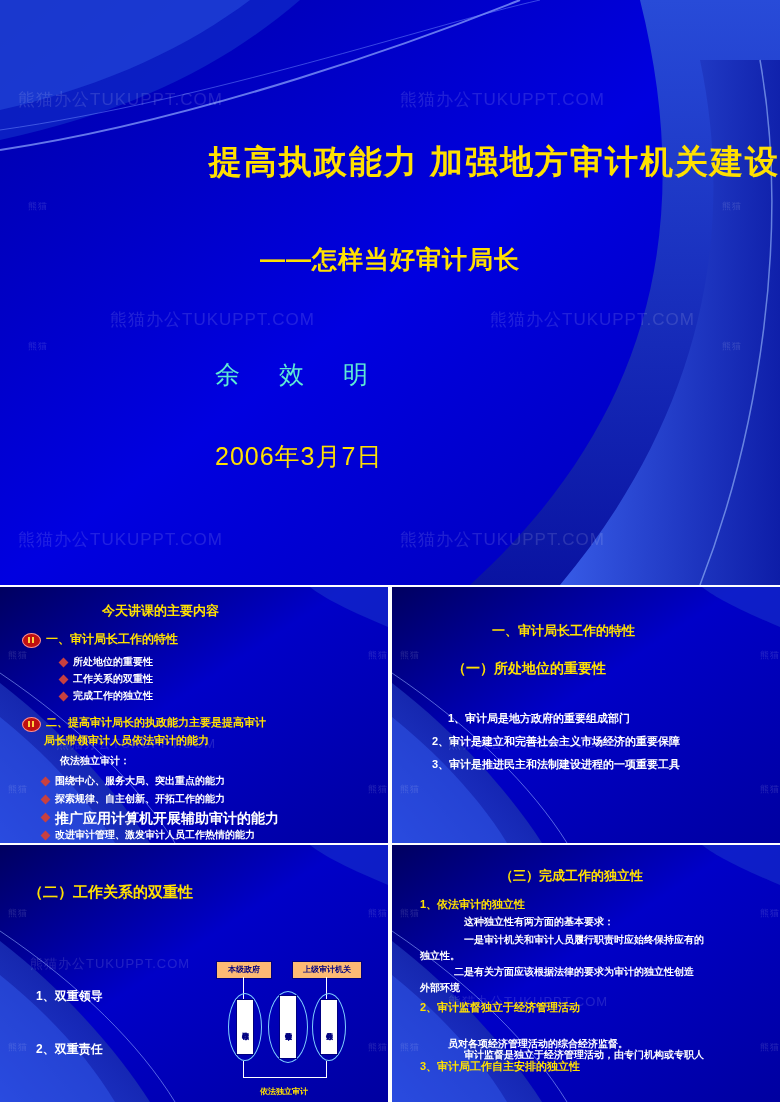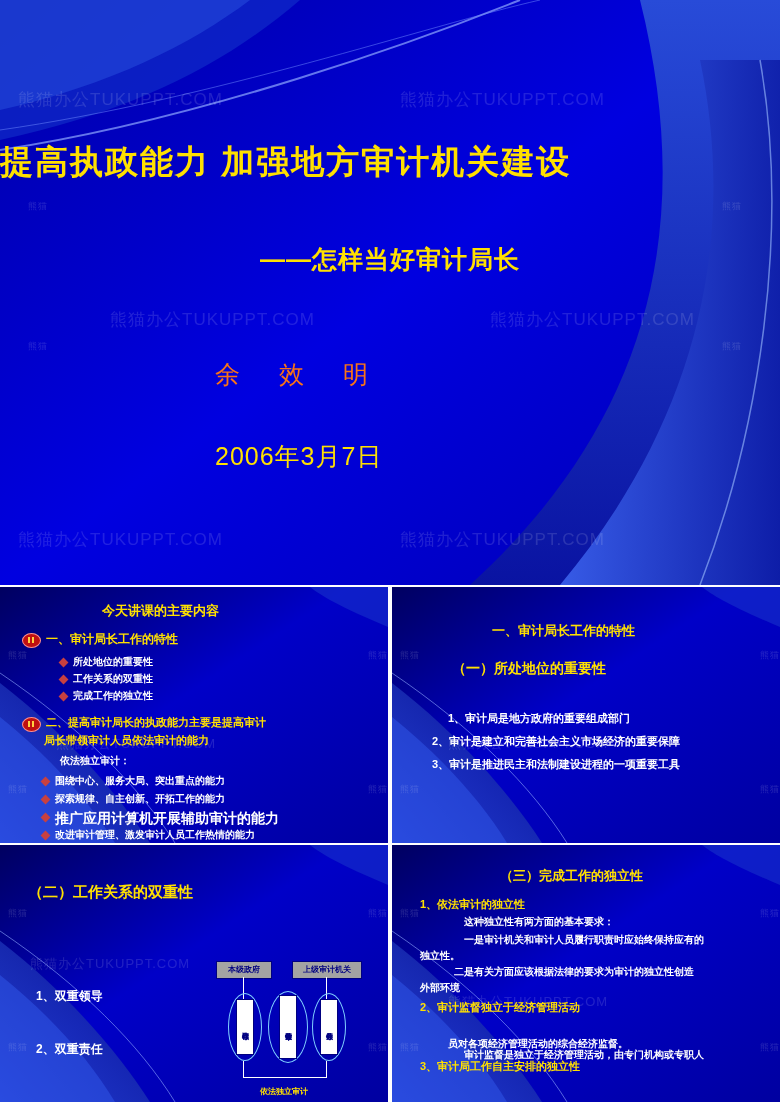--- a/index.html
+++ b/index.html
@@ -52,42 +52,42 @@
     font-size: 9px;
     color: rgba(255,255,255,0.14);
     text-align: right;
   }
 
   .title-main {
     position: absolute;
     left: 0;
     right: 0;
     top: 140px;
-    text-align: left;
+    text-align: right;
     color: #ffe000;
     font-size: 33px;
     font-weight: bold;
     letter-spacing: 2px;
   }
   .title-sub {
     position: absolute;
     left: 0;
     right: 0;
     top: 243px;
     text-align: center;
     color: #ffe000;
     font-size: 25px;
     font-weight: bold;
     letter-spacing: 1px;
   }
   .title-author {
     position: absolute;
     left: 215px;
     top: 358px;
-    color: #f97316;
+    color: #5eead4;
     font-size: 25px;
     letter-spacing: 16px;
   }
   .title-date {
     position: absolute;
     left: 215px;
     top: 440px;
     color: #ffe000;
     font-size: 25px;
     letter-spacing: 1px;
@@ -144,21 +144,21 @@
     position: relative;
     top: 4px;
   }
 
   .txt-yellow { color: #ffe000; }
   .txt-white  { color: #ffffff; }
 
   
   .dg-box {
     position: absolute;
-    background: #a3a3a3;
+    background: #fdba74;
     border: 1px solid #000080;
     color: #000080;
     font-size: 8px;
     font-weight: bold;
     display: flex;
     align-items: center;
     justify-content: center;
     text-align: center;
     line-height: 1.1;
   }

